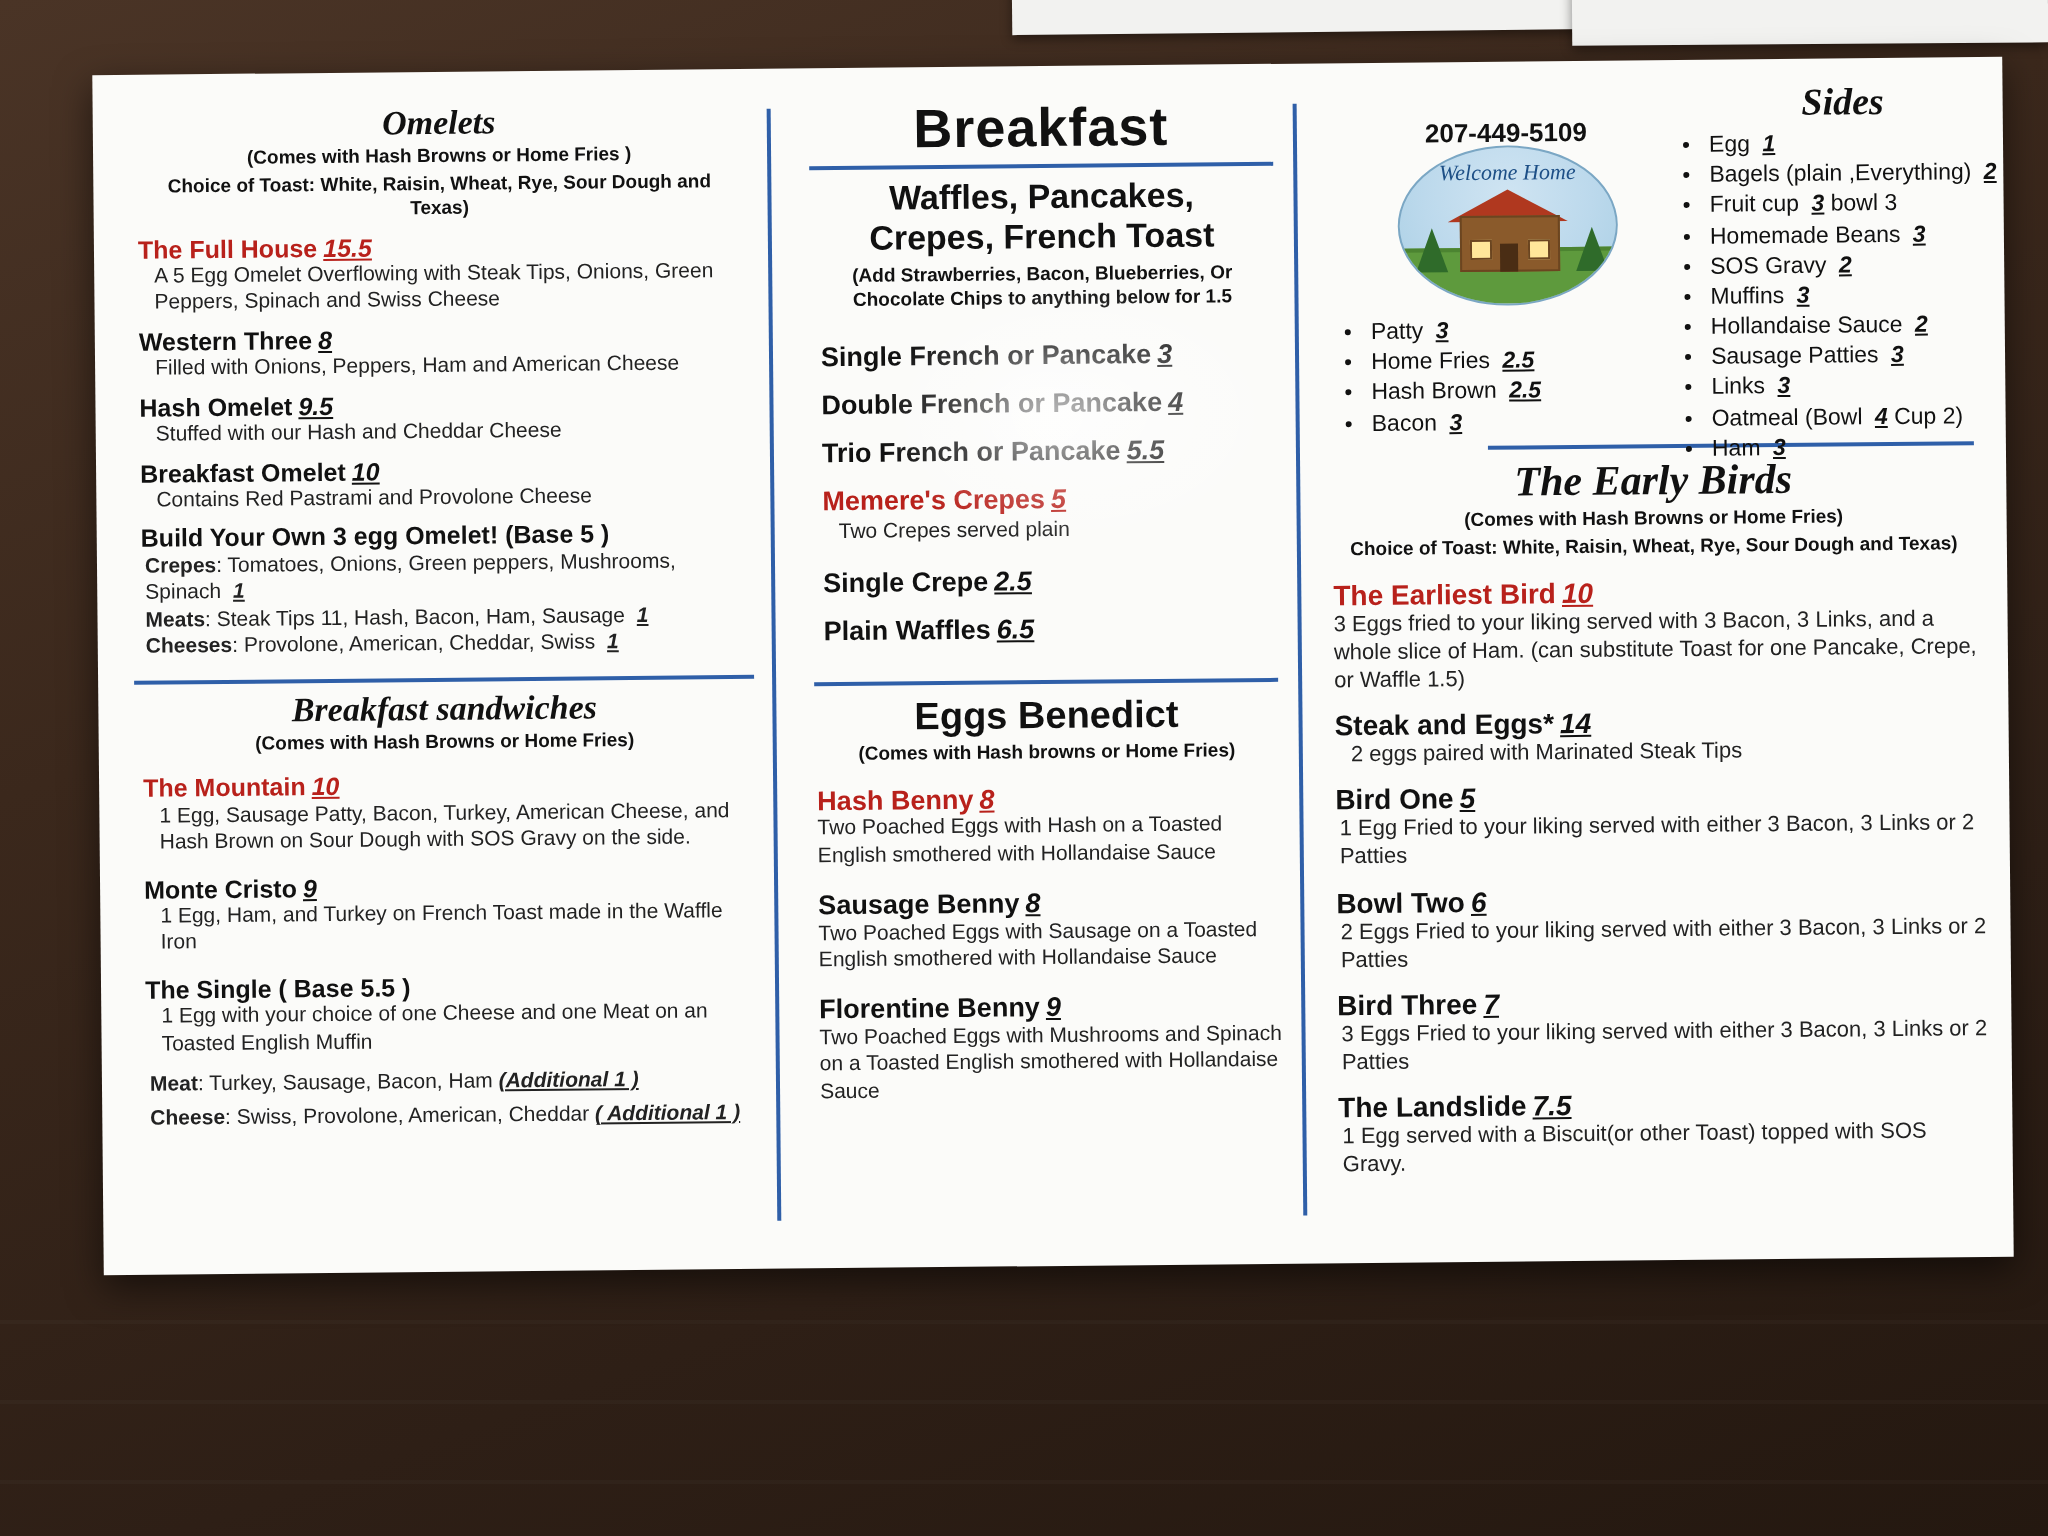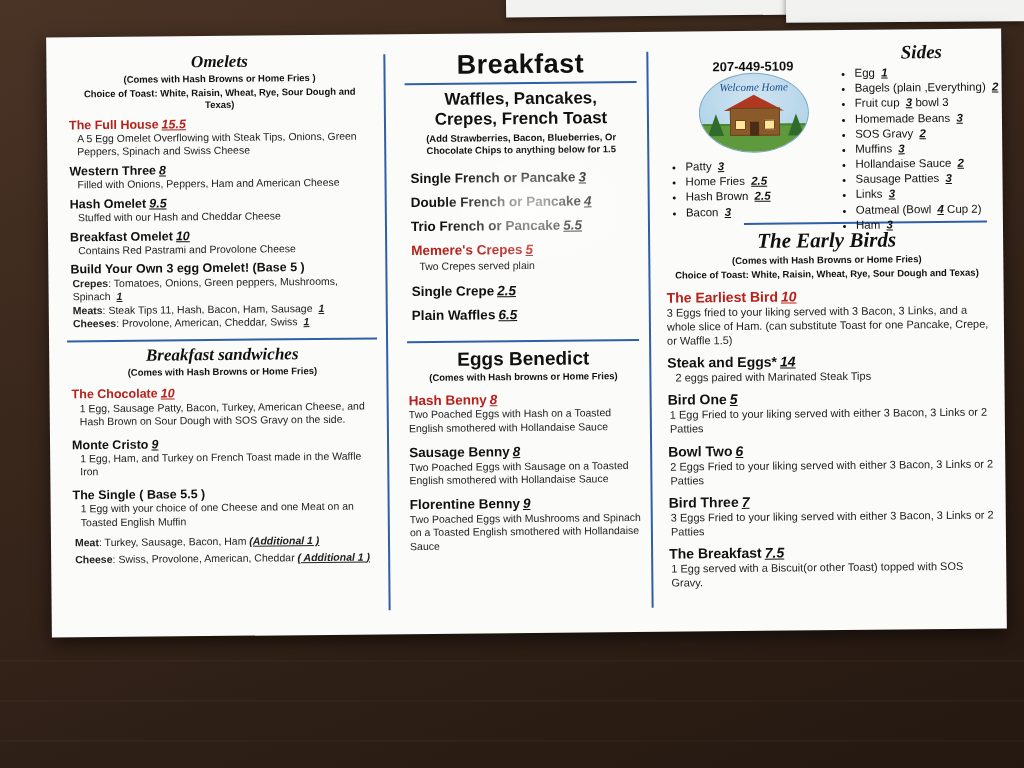--- a/index.html
+++ b/index.html
@@ -300,21 +300,21 @@
         </div>
 
         <div class="hrule" style="margin-top:10px;"></div>
 
         <div class="sec-title">Breakfast sandwiches</div>
         <div class="sec-sub">(Comes with Hash Browns or Home Fries)</div>
 
         <div class="left-list" style="margin-top:8px;">
           <div class="item" style="margin-bottom:9px;">
             <div class="item-name red">
-              <span>The Chocolate</span><span class="price">10</span>
+              <span>The Mountain</span><span class="price">10</span>
             </div>
             <div class="item-desc">1 Egg, Sausage Patty, Bacon, Turkey, American Cheese, and Hash Brown on Sour Dough with SOS Gravy on the side.</div>
           </div>
           <div class="item" style="margin-bottom:9px;">
             <div class="item-name">
               <span>Monte Cristo</span><span class="price">9</span>
             </div>
             <div class="item-desc">1 Egg, Ham, and Turkey on French Toast made in the Waffle Iron</div>
           </div>
           <div class="item" style="margin-bottom:7px;">
@@ -466,21 +466,21 @@
             <div class="item-desc" style="margin-left:2px; font-size:11px;">2 Eggs Fried to your liking served with either 3 Bacon, 3 Links or 2 Patties</div>
           </div>
           <div class="item" style="margin-bottom:7px;">
             <div class="item-name" style="font-size:14px;">
               <span>Bird Three</span><span class="price">7</span>
             </div>
             <div class="item-desc" style="margin-left:2px; font-size:11px;">3 Eggs Fried to your liking served with either 3 Bacon, 3 Links or 2 Patties</div>
           </div>
           <div class="item">
             <div class="item-name" style="font-size:14px;">
-              <span>The Breakfast</span><span class="price">7.5</span>
+              <span>The Landslide</span><span class="price">7.5</span>
             </div>
             <div class="item-desc" style="margin-left:2px; font-size:11px;">1 Egg served with a Biscuit(or other Toast) topped with SOS Gravy.</div>
           </div>
         </div>
       </div>
 
       <div class="glare" style="left:392px; top:110px; width:200px; height:130px; border-radius:50%;"></div>
       <div class="glare" style="left:430px; top:140px; width:90px; height:70px; border-radius:50%; opacity:0.75;"></div>
     </div>
   </div>

